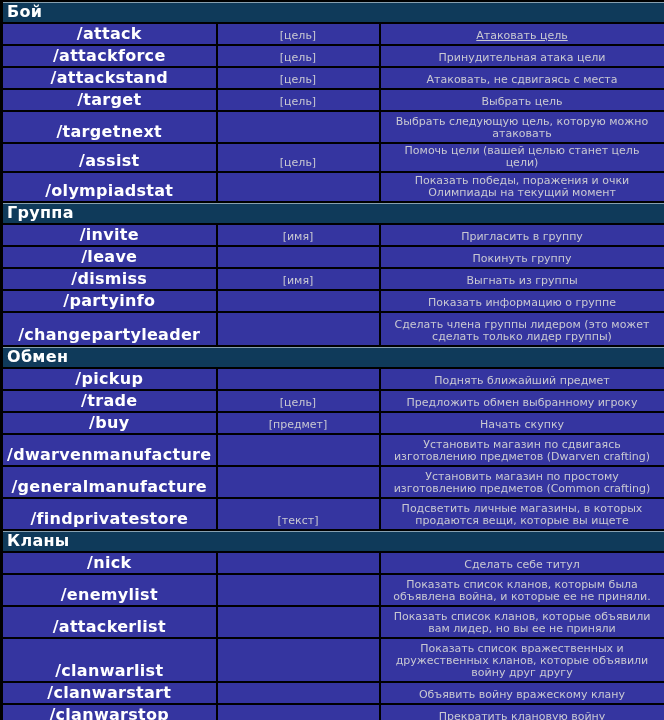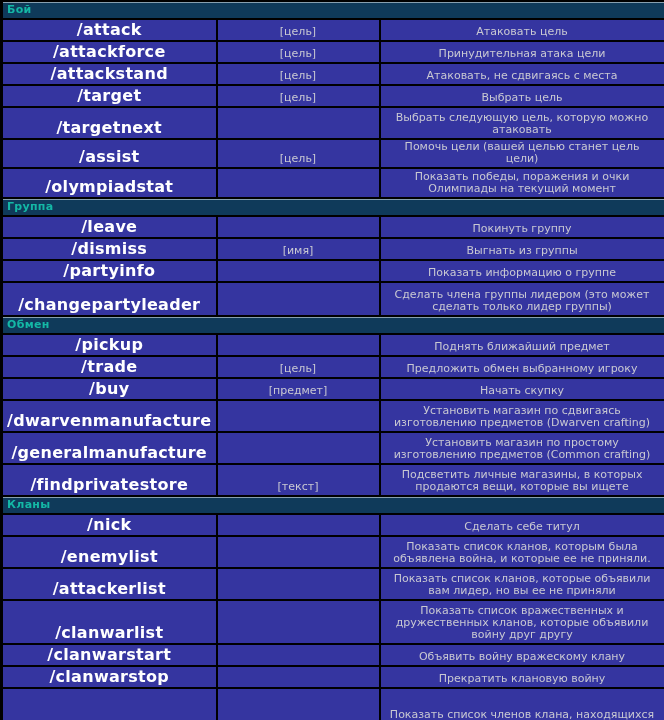--- a/index.html
+++ b/index.html
@@ -12,22 +12,22 @@
     border-collapse: collapse;
     table-layout: fixed;
     width: 664px;
     border-left: 3px solid #000;
     border-right: 4px solid #000;
     border-top: 1px solid #c9d1d8;
   }
   td { border: 2px solid #000; vertical-align: bottom; overflow: hidden; }
   td.section-header {
     background: #0f3a5a;
-    color: #14b8a6;
-    font-size: 11px;
+    color: #ffffff;
+    font-size: 16px;
     font-weight: bold;
     text-align: left;
     vertical-align: middle;
     padding: 0 2px 1px 4px;
     box-shadow: inset 0 1px 0 #87a0b0;
     letter-spacing: 0.3px;
   }
   td.cmd {
     background: #3535a0;
     color: #ffffff;
@@ -63,21 +63,21 @@
     <col style="width:163px">
     <col style="width:286px">
   </colgroup>
   <tbody>
       <tr>
         <td colspan="3" class="section-header" style="height: 15px;">Бой</td>
       </tr>
       <tr>
         <td class="cmd" style="height: 15px;">/attack</td>
         <td class="param" style="height: 15px;">[цель]</td>
-        <td class="desc" style="height: 15px;">Атаковать цель</td>
+        <td class="desc" style="height: 15px; text-decoration: underline;">Атаковать цель</td>
       </tr>
       <tr>
         <td class="cmd" style="height: 15px;">/attackforce</td>
         <td class="param" style="height: 15px;">[цель]</td>
         <td class="desc" style="height: 15px;">Принудительная атака цели</td>
       </tr>
       <tr>
         <td class="cmd" style="height: 15px;">/attackstand</td>
         <td class="param" style="height: 15px;">[цель]</td>
         <td class="desc" style="height: 15px;">Атаковать, не сдвигаясь с места</td>
@@ -97,20 +97,25 @@
         <td class="param" style="height: 25px;">[цель]</td>
         <td class="desc" style="height: 25px;">Помочь цели (вашей целью станет цель цели)</td>
       </tr>
       <tr>
         <td class="cmd" style="height: 26px;">/olympiadstat</td>
         <td class="param" style="height: 26px;"></td>
         <td class="desc" style="height: 26px;">Показать победы, поражения и очки Олимпиады на текущий момент</td>
       </tr>
       <tr>
         <td colspan="3" class="section-header" style="height: 15px;">Группа</td>
+      </tr>
+      <tr>
+        <td class="cmd" style="height: 15px;">/invite</td>
+        <td class="param" style="height: 15px;">[имя]</td>
+        <td class="desc" style="height: 15px;">Пригласить в группу</td>
       </tr>
       <tr>
         <td class="cmd" style="height: 15px;">/leave</td>
         <td class="param" style="height: 15px;"></td>
         <td class="desc" style="height: 15px;">Покинуть группу</td>
       </tr>
       <tr>
         <td class="cmd" style="height: 15px;">/dismiss</td>
         <td class="param" style="height: 15px;">[имя]</td>
         <td class="desc" style="height: 15px;">Выгнать из группы</td>

